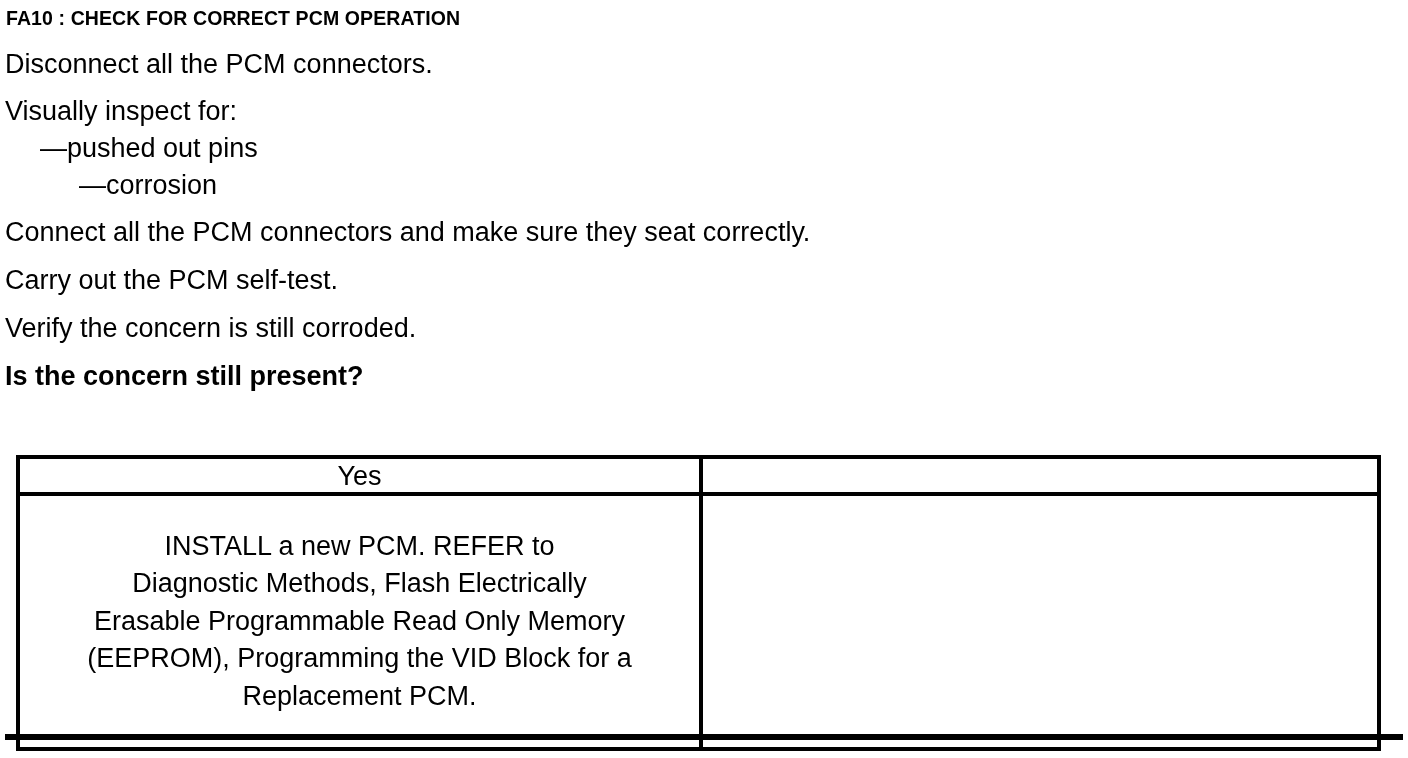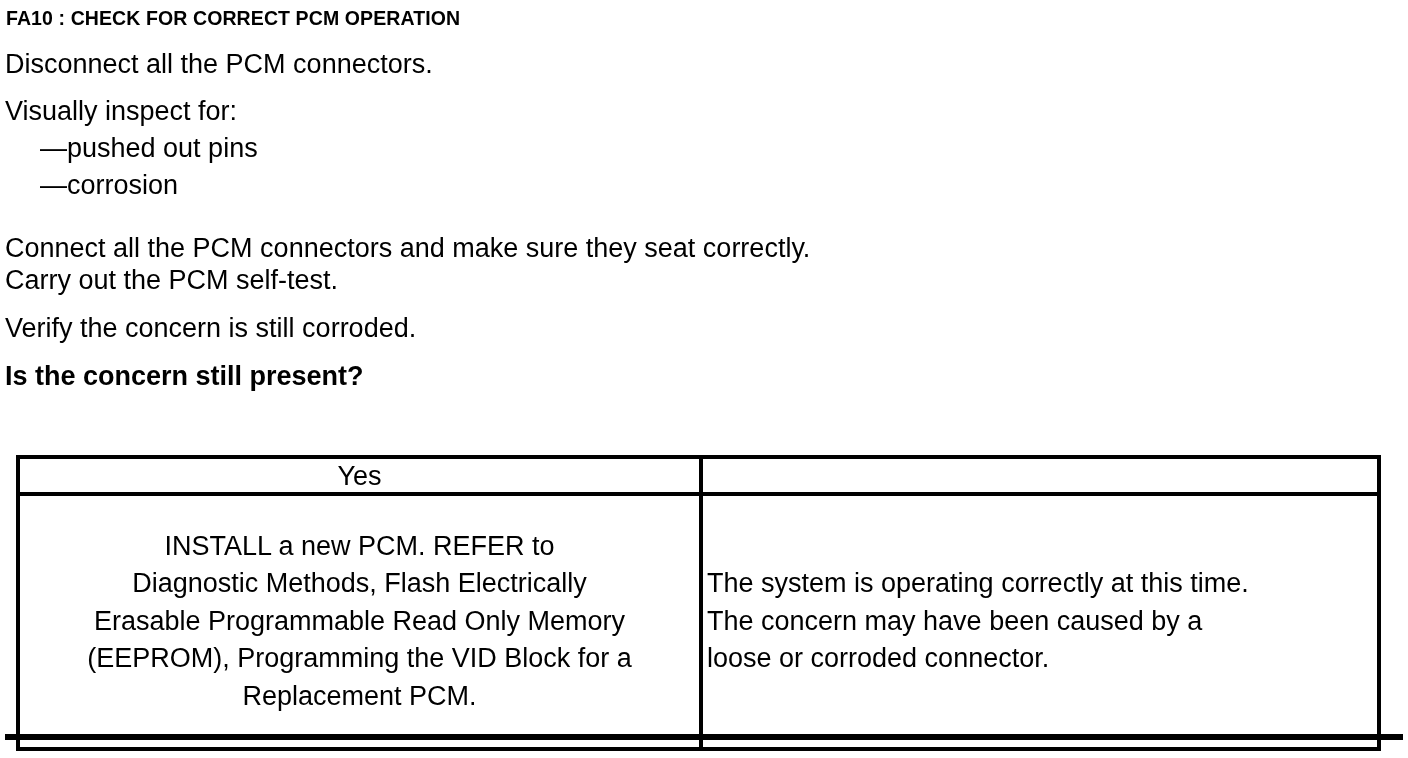--- a/index.html
+++ b/index.html
@@ -139,47 +139,42 @@
 <body>
 
 <div id="page">
 
   <div class="step-title">FA10 : CHECK FOR CORRECT PCM OPERATION</div>
 
   <div id="instructions-container">
       <div class="body-line" style="top: 48px;">Disconnect all the PCM connectors.</div>
       <div class="body-line" style="top: 95px;">Visually inspect for:</div>
       <div class="body-line indent" style="top: 132px;">—pushed out pins</div>
-      <div class="body-line indent" style="top: 169px;">—corrosion</div>
-      <div class="body-line" style="top: 232px;">Connect all the PCM connectors and make sure they seat correctly.</div>
+      <div class="body-line indent" style="top: 169px; margin-left: 39px;">—corrosion</div>
+      <div class="body-line" style="top: 216px;">Connect all the PCM connectors and make sure they seat correctly.</div>
       <div class="body-line" style="top: 264px;">Carry out the PCM self-test.</div>
       <div class="body-line" style="top: 312px;">Verify the concern is still corroded.</div>
       <div class="body-line bold" style="top: 360px;">Is the concern still present?</div>
     </div>
 
   <div class="decision-table">
 
     <div class="table-header-row">
       <div class="header-cell yes">Yes</div>
       <div class="col-divider"></div>
     </div>
 
     <div class="table-body-row">
       <div class="body-cell yes" id="yes-cell">
           <div class="cell-line">INSTALL a new PCM. REFER to</div>
           <div class="cell-line">Diagnostic Methods, Flash Electrically</div>
           <div class="cell-line">Erasable Programmable Read Only Memory</div>
           <div class="cell-line">(EEPROM), Programming the VID Block for a</div>
           <div class="cell-line">Replacement PCM.</div>
         </div>
-      <div class="body-cell no" id="no-cell">
-          <div class="cell-line">The system is operating correctly at this time.</div>
-          <div class="cell-line">The concern may have been caused by a</div>
-          <div class="cell-line">loose or corroded connector.</div>
-        </div>
       <div class="col-divider"></div>
     </div>
 
   </div>
 
   <div class="bottom-rule"></div>
 
 </div>
 
 </body></html>

